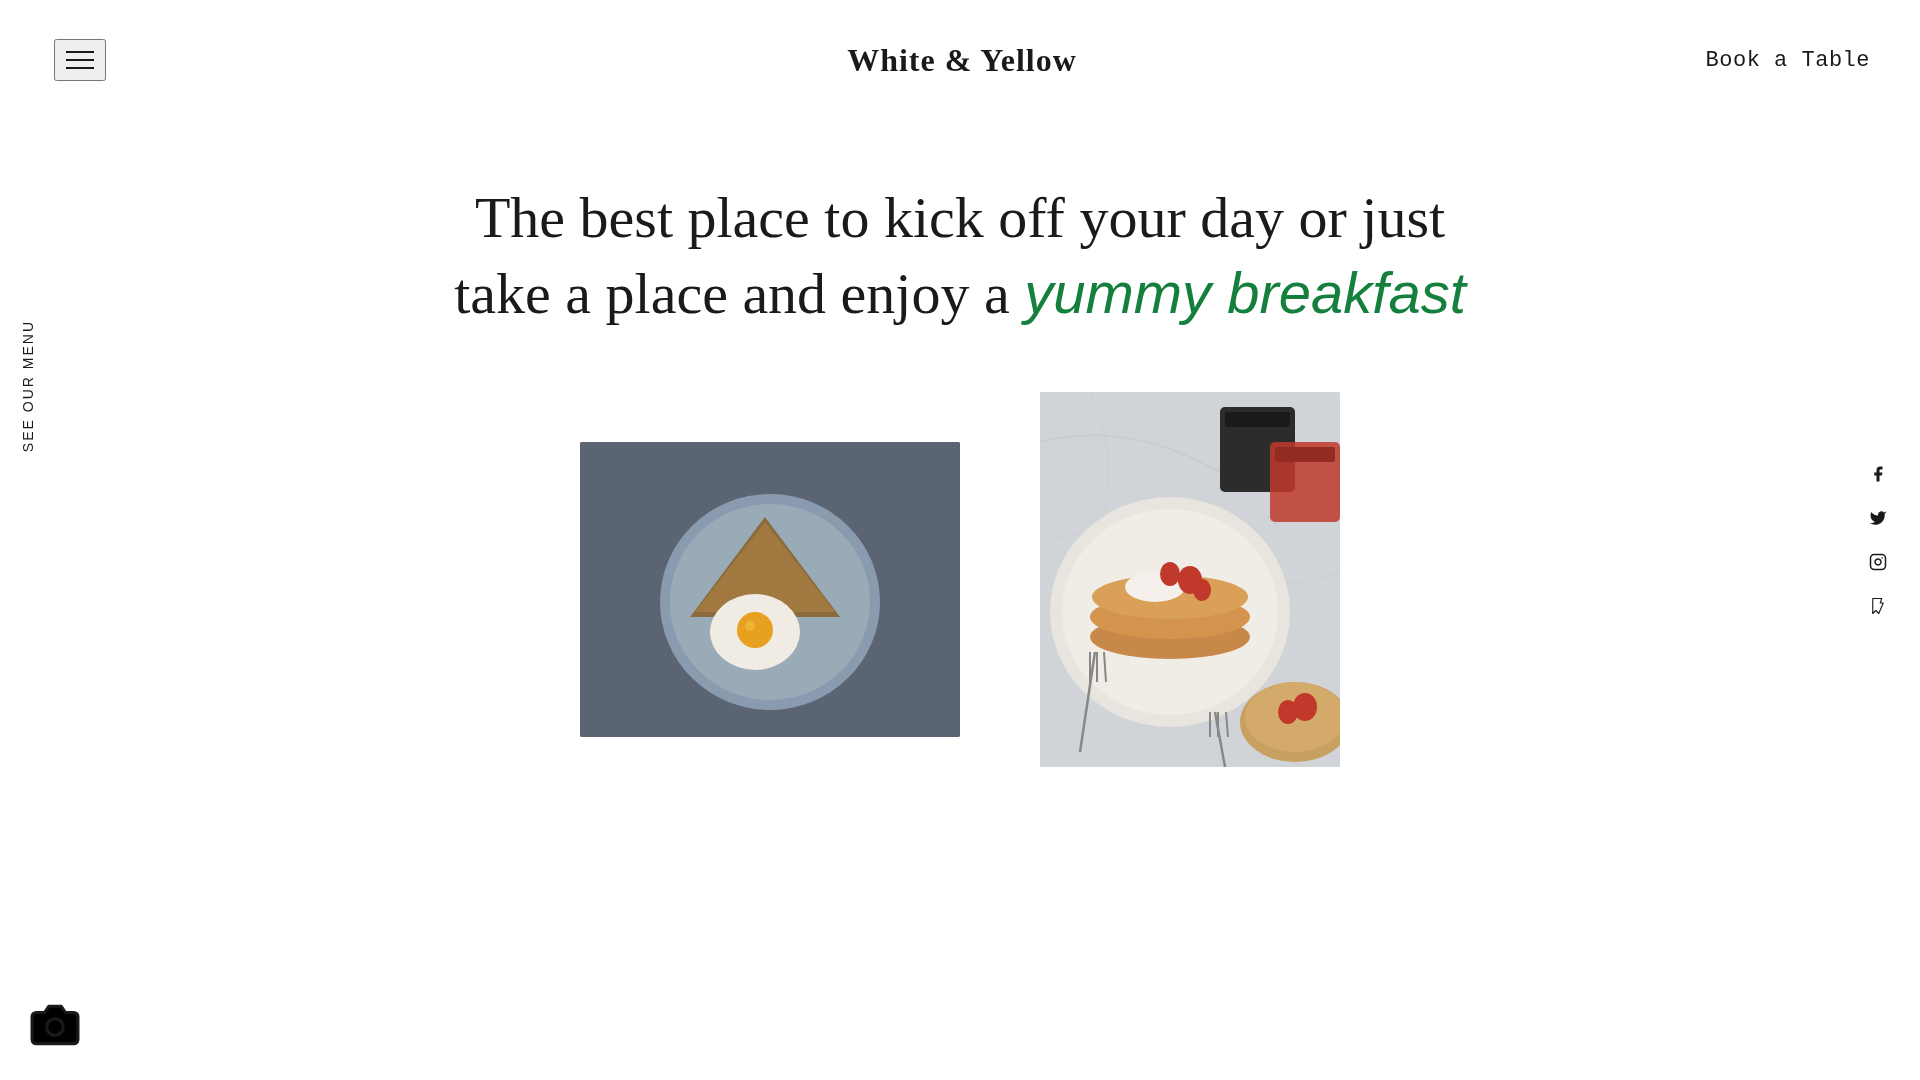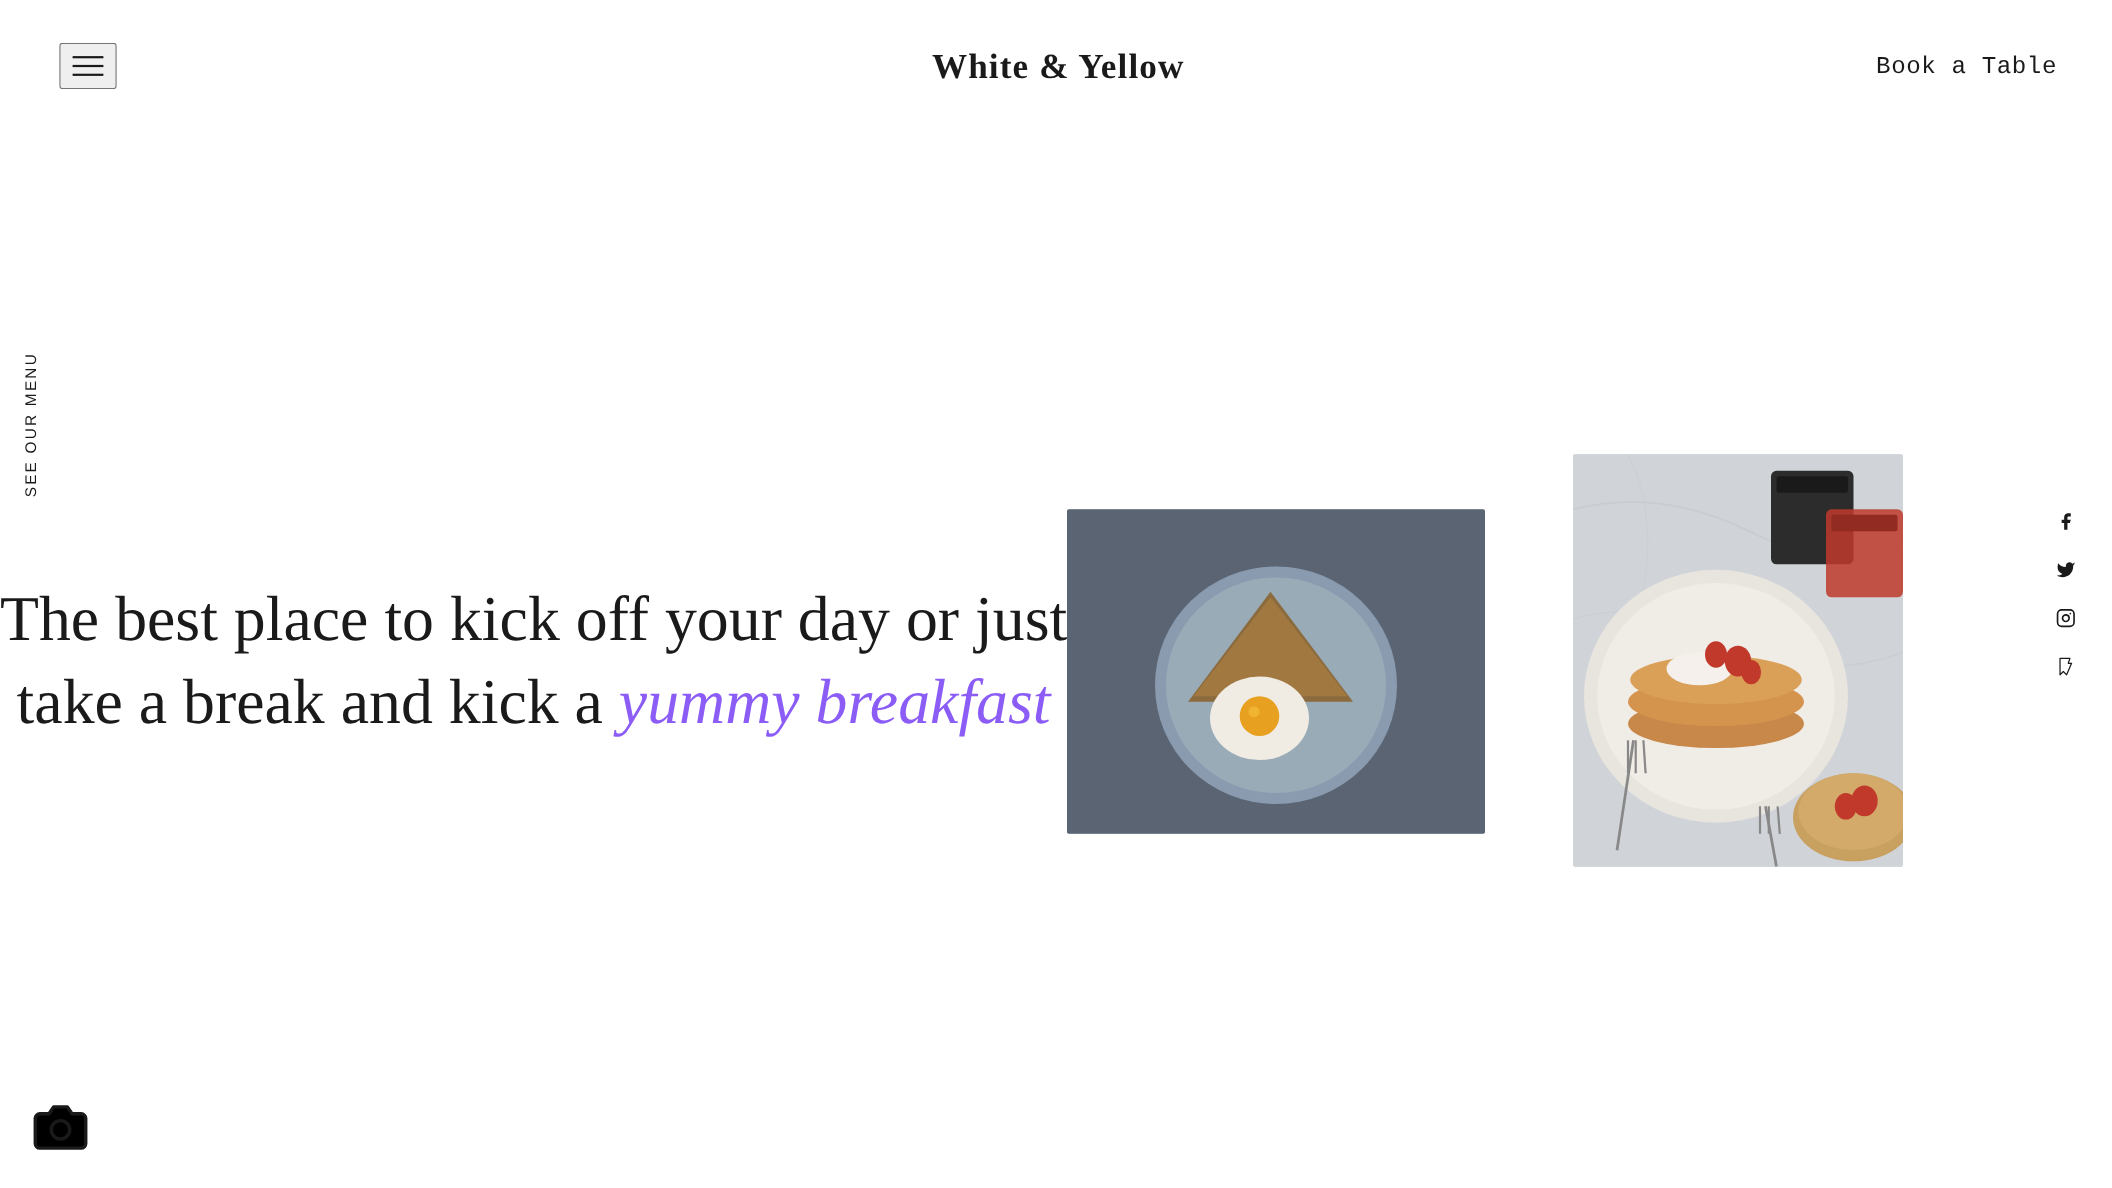--- a/index.html
+++ b/index.html
@@ -113,21 +113,21 @@
     }
 
     
     .main-content {
       position: absolute;
       top: 120px;
       left: 0;
       right: 0;
       bottom: 0;
       display: flex;
-      flex-direction: row;
+      flex-direction: column;
       align-items: center;
     }
 
     .hero-text {
       text-align: center;
       margin-top: 60px;
       margin-bottom: 60px;
       line-height: 1.3;
     }
 
@@ -139,24 +139,24 @@
     }
 
     .hero-text .line2 {
       font-size: 58px;
       color: #1a1a1a;
       font-family: Georgia, serif;
       font-weight: normal;
     }
 
     .hero-text .highlight {
-      color: #8b5cf6;
+      color: #15803d;
       font-style: italic;
       font-size: 58px;
-      font-family: Liberation Serif, serif;
+      font-family: Liberation Sans, sans-serif;
     }
 
     
     .images-container {
       display: flex;
       gap: 80px;
       justify-content: center;
       align-items: flex-start;
     }
 
@@ -238,21 +238,21 @@
     <svg xmlns="http://www.w3.org/2000/svg" width="18" height="18" viewBox="0 0 24 24">
       <path d="M 5 2 L 5 22 L 9 18 L 13 22 L 19 8 L 15 8 L 17 2 Z" fill="none" stroke="#1a1a1a" stroke-width="1.5" stroke-linejoin="round"></path>
     </svg>
   </div>
 </aside>
 
 <main class="main-content">
   <div class="hero-text">
     <div class="line1">The best place to kick off your day or just</div>
     <div class="line2">
-      <span>take a break and kick a </span><span class="highlight">yummy breakfast</span>
+      <span>take a place and enjoy a </span><span class="highlight">yummy breakfast</span>
     </div>
   </div>
 
   <div class="images-container">
 
     <div class="food-image food-image-1">
       <svg width="380" height="295" xmlns="http://www.w3.org/2000/svg">
 
         <rect width="380" height="295" fill="#5a6472"></rect>
 

